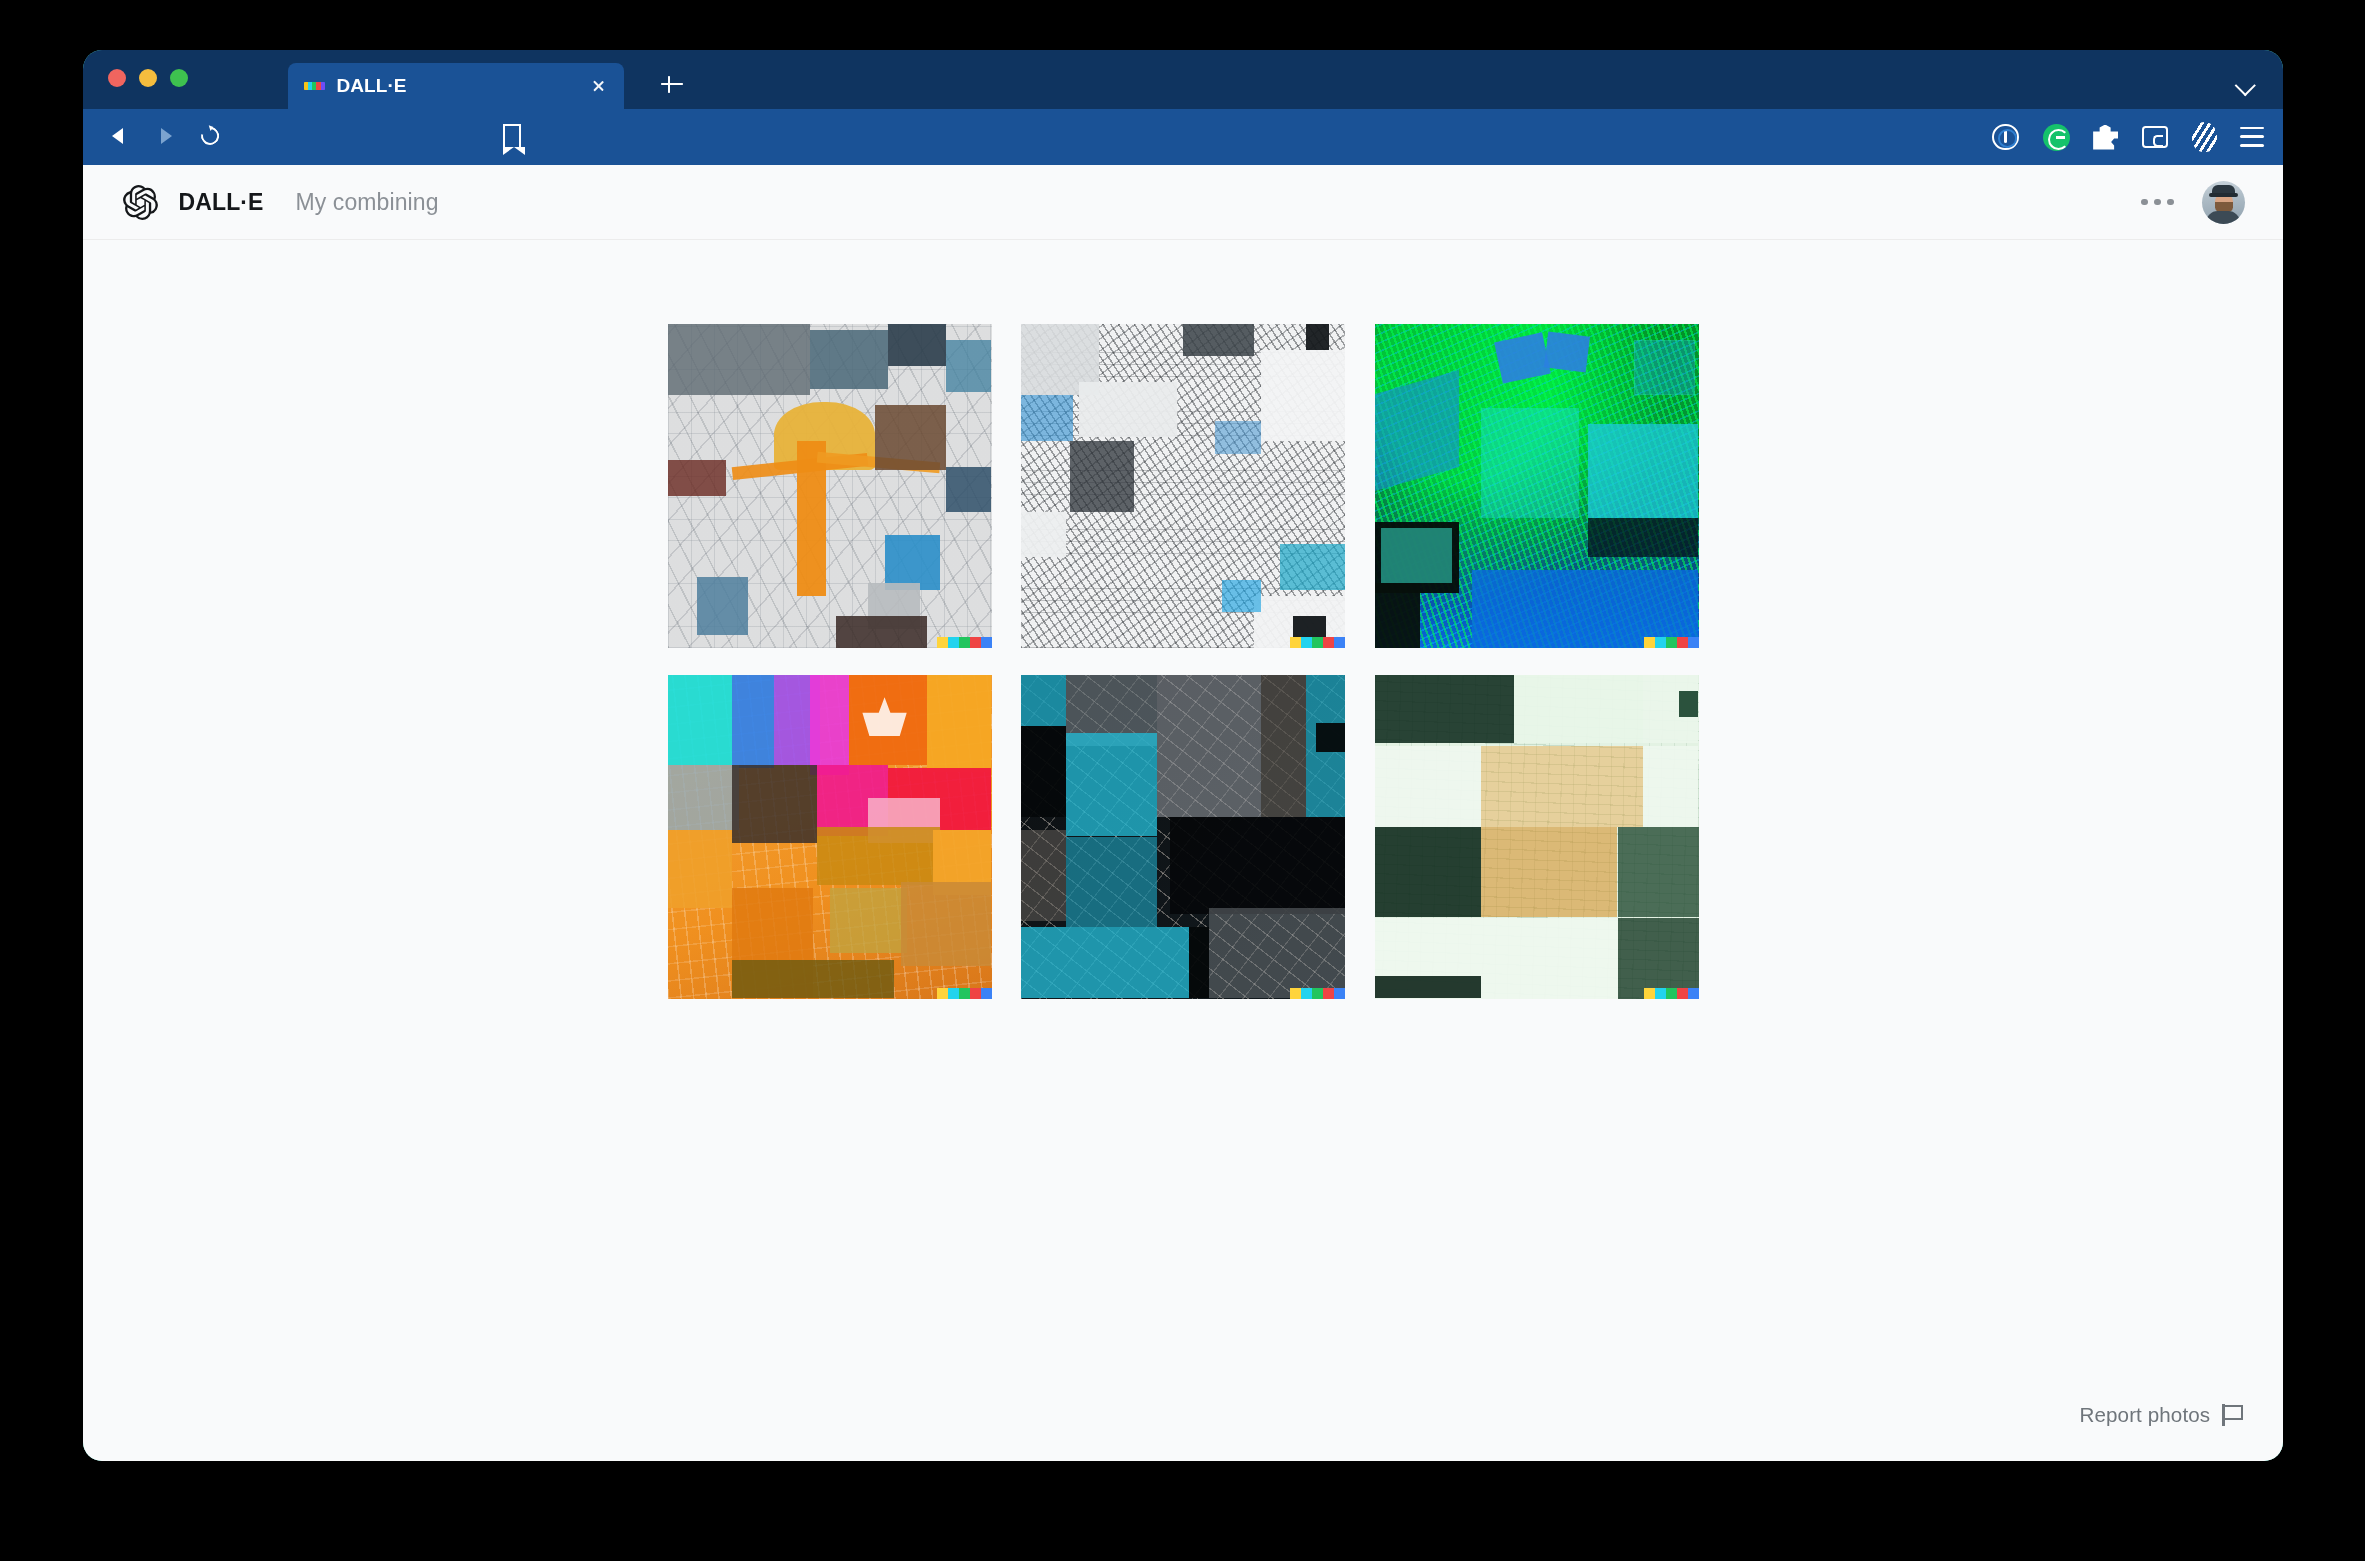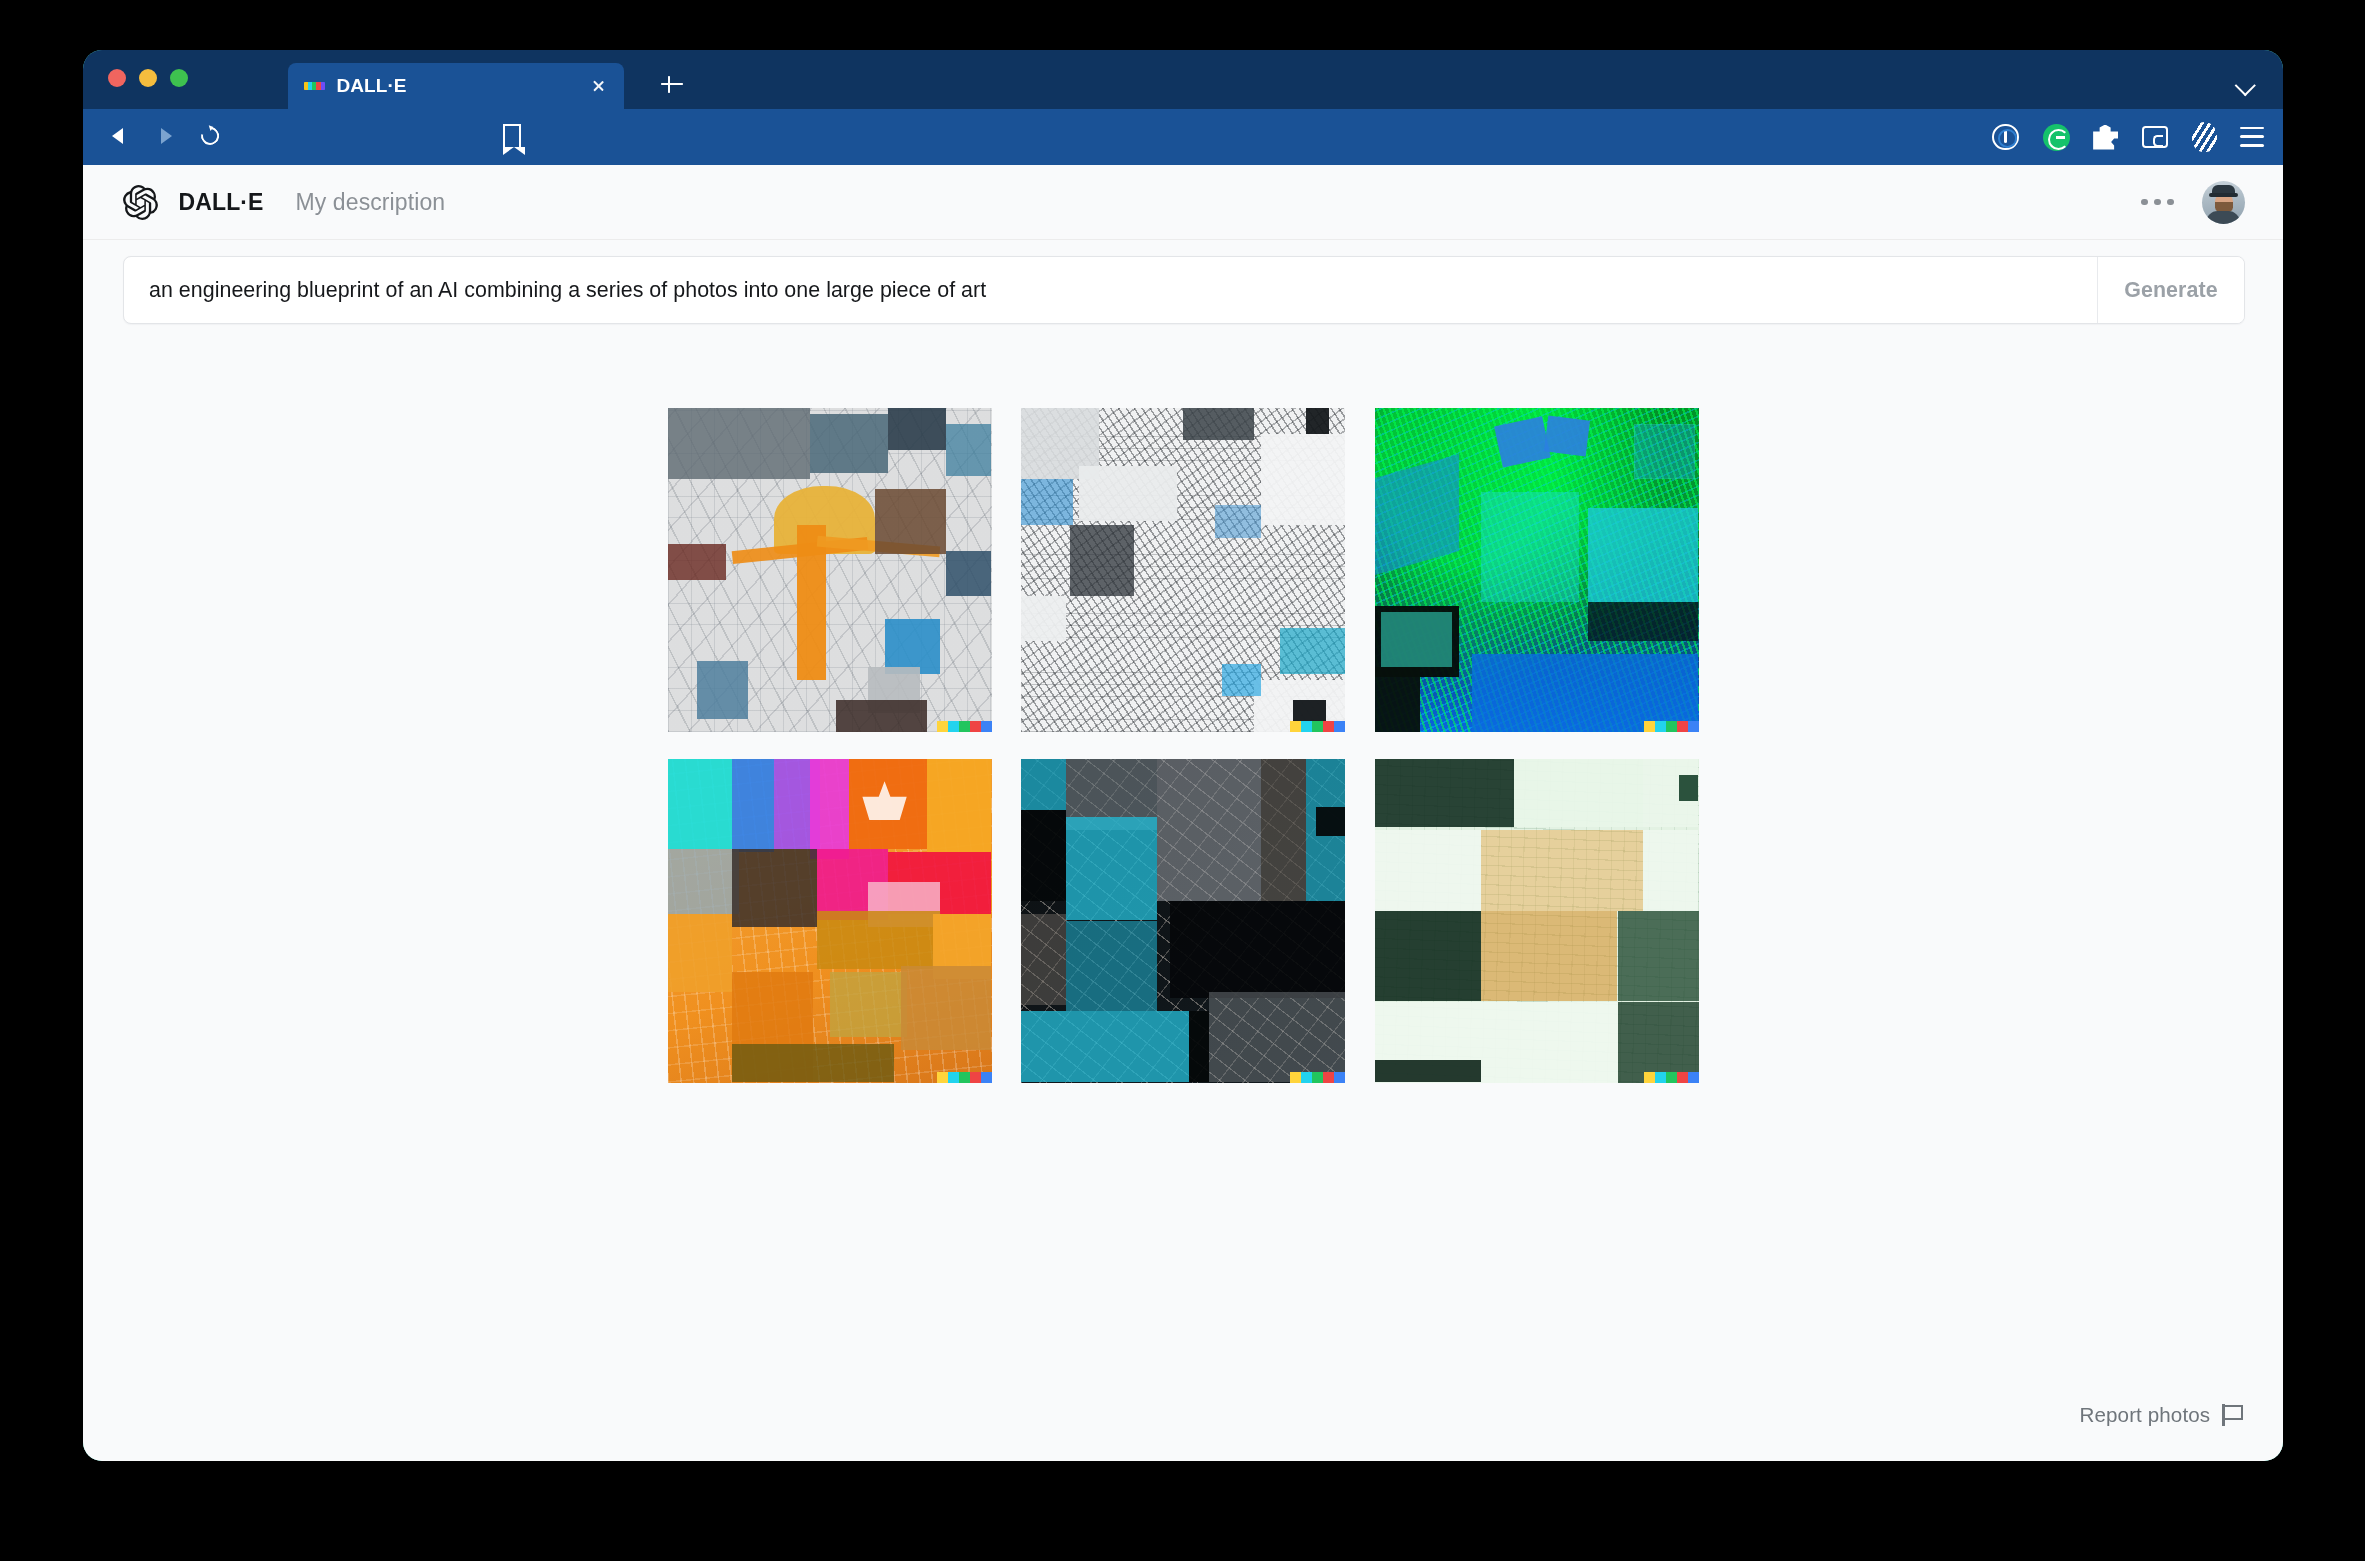--- a/index.html
+++ b/index.html
@@ -565,41 +565,37 @@
 
     <div class="page">
 
       <div class="dalle-header">
         <span class="openai-logo">
           <svg viewBox="0 0 24 24" width="35" height="35" aria-hidden="true">
             <path fill="#15171a" d="M22.28 9.82a5.98 5.98 0 0 0-.52-4.91 6.05 6.05 0 0 0-6.51-2.9A6.07 6.07 0 0 0 4.98 4.18a5.98 5.98 0 0 0-4 2.9 6.05 6.05 0 0 0 .75 7.1 5.98 5.98 0 0 0 .51 4.91 6.05 6.05 0 0 0 6.52 2.9A5.98 5.98 0 0 0 13.26 24a6.06 6.06 0 0 0 5.77-4.21 5.99 5.99 0 0 0 4-2.9 6.06 6.06 0 0 0-.75-7.07Zm-9.02 12.6a4.48 4.48 0 0 1-2.88-1.04l.14-.08 4.78-2.76a.79.79 0 0 0 .39-.68v-6.74l2.02 1.17a.07.07 0 0 1 .04.05v5.58a4.5 4.5 0 0 1-4.49 4.5ZM3.6 18.3a4.47 4.47 0 0 1-.54-3.01l.14.09 4.78 2.76c.24.14.54.14.78 0l5.84-3.37v2.33a.08.08 0 0 1-.03.06L9.74 19.95a4.5 4.5 0 0 1-6.14-1.64ZM2.34 7.9a4.48 4.48 0 0 1 2.34-1.97v5.68c0 .28.15.54.39.68l5.81 3.35-2.02 1.17a.08.08 0 0 1-.07 0L3.96 14.03A4.5 4.5 0 0 1 2.34 7.9Zm16.6 3.86-5.84-3.4 2.02-1.16a.08.08 0 0 1 .07 0l4.83 2.79a4.49 4.49 0 0 1-.68 8.1v-5.67a.8.8 0 0 0-.4-.66Zm2.01-3.02-.14-.09-4.77-2.78a.78.78 0 0 0-.79 0L9.42 9.24V6.91a.07.07 0 0 1 .03-.06l4.83-2.79a4.49 4.49 0 0 1 6.67 4.65ZM8.32 12.87 6.3 11.7a.08.08 0 0 1-.04-.06V6.07a4.49 4.49 0 0 1 7.37-3.45l-.14.08-4.78 2.76a.79.79 0 0 0-.39.68v6.73Zm1.1-2.36 2.6-1.5 2.61 1.5v3l-2.6 1.5-2.61-1.5v-3Z"></path>
           </svg>
         </span>
         <span class="brand-name">DALL·E</span>
-        <span class="nav-link">My description</span>
+        <span class="nav-link">My combining</span>
         <span class="header-spacer"></span>
         <span class="dots-menu">
             <i></i>
             <i></i>
             <i></i>
           </span>
         <span class="avatar">
           <span class="av-face"></span>
             <span class="av-beard"></span>
           <span class="av-hat"></span>
             <span class="av-brim"></span>
             <span class="av-body"></span>
         </span>
       </div>
 
 
-      <div class="prompt-row">
-        <input class="prompt-input" type="text" value="an engineering blueprint of an AI combining a series of photos into one large piece of art" style="">
-        <button class="generate-btn">Generate</button>
-      </div>
 
       <div class="grid-wrap">
         <div class="grid">
 
           <div class="gen-img">
             <div class="layer art1">
               <span class="blk" style="left:0;top:0;width:44%;height:22%;background:#5e6a72;opacity:.8"></span>
               <span class="blk" style="left:44%;top:2%;width:24%;height:18%;background:#4a6878;opacity:.85"></span>
               <span class="blk" style="left:68%;top:0;width:18%;height:13%;background:#2c3e4c;opacity:.9"></span>
               <span class="blk" style="left:86%;top:5%;width:14%;height:16%;background:#3e7f9e;opacity:.75"></span>

